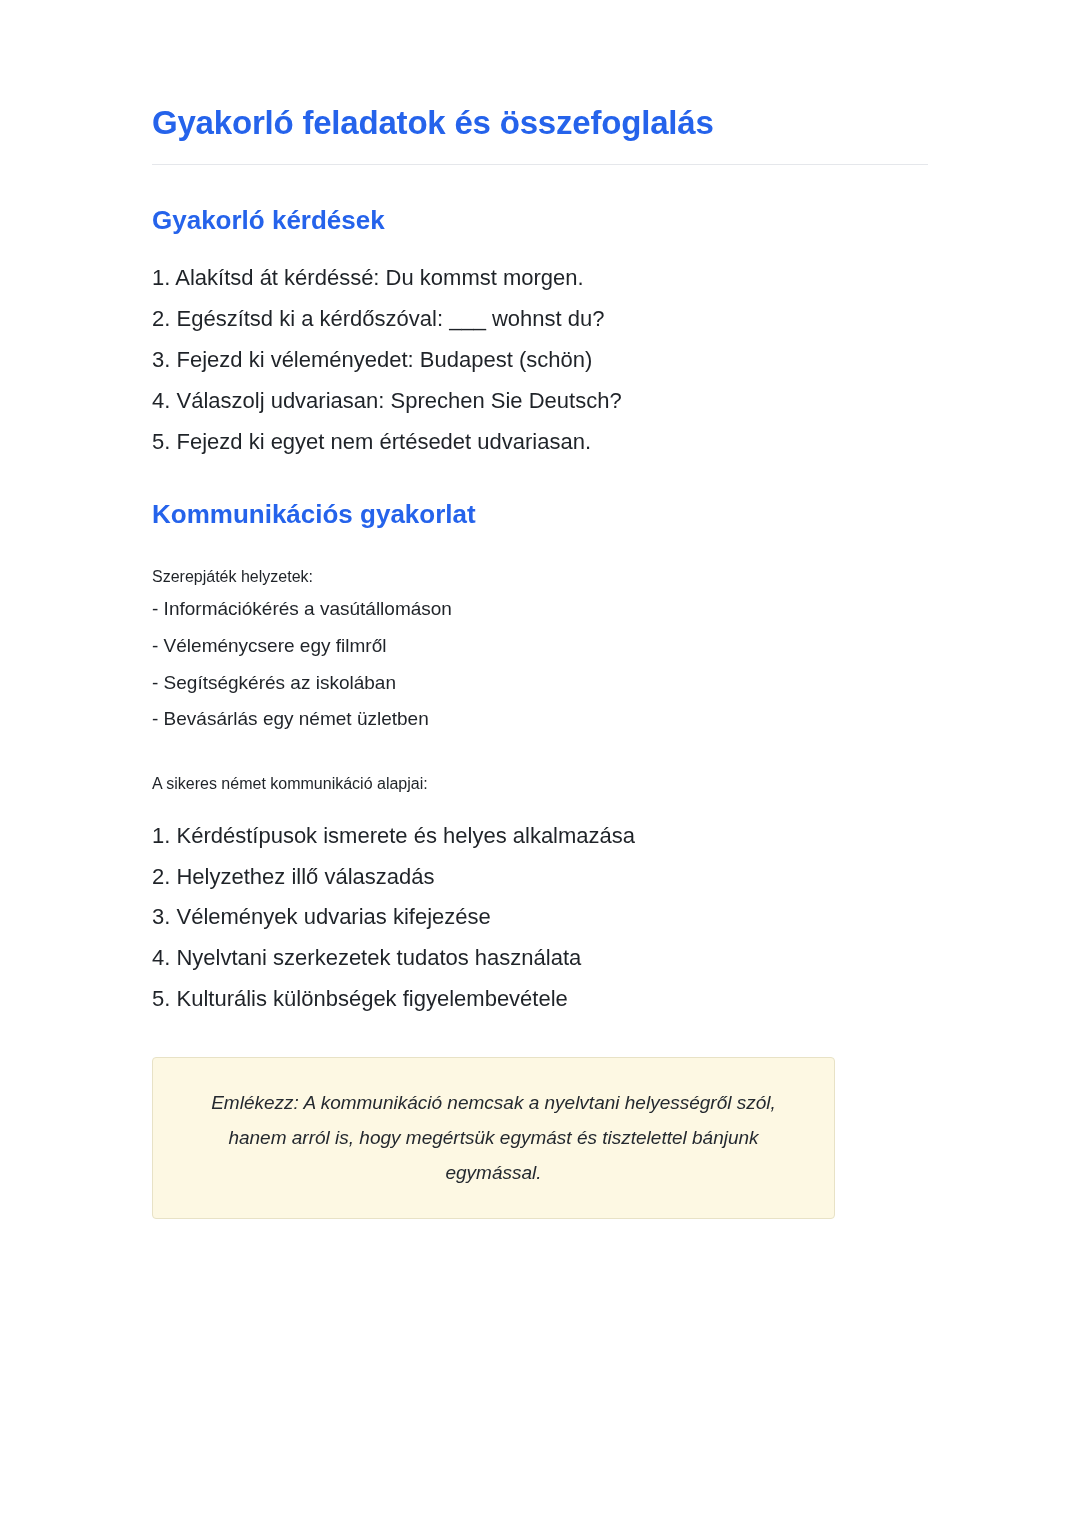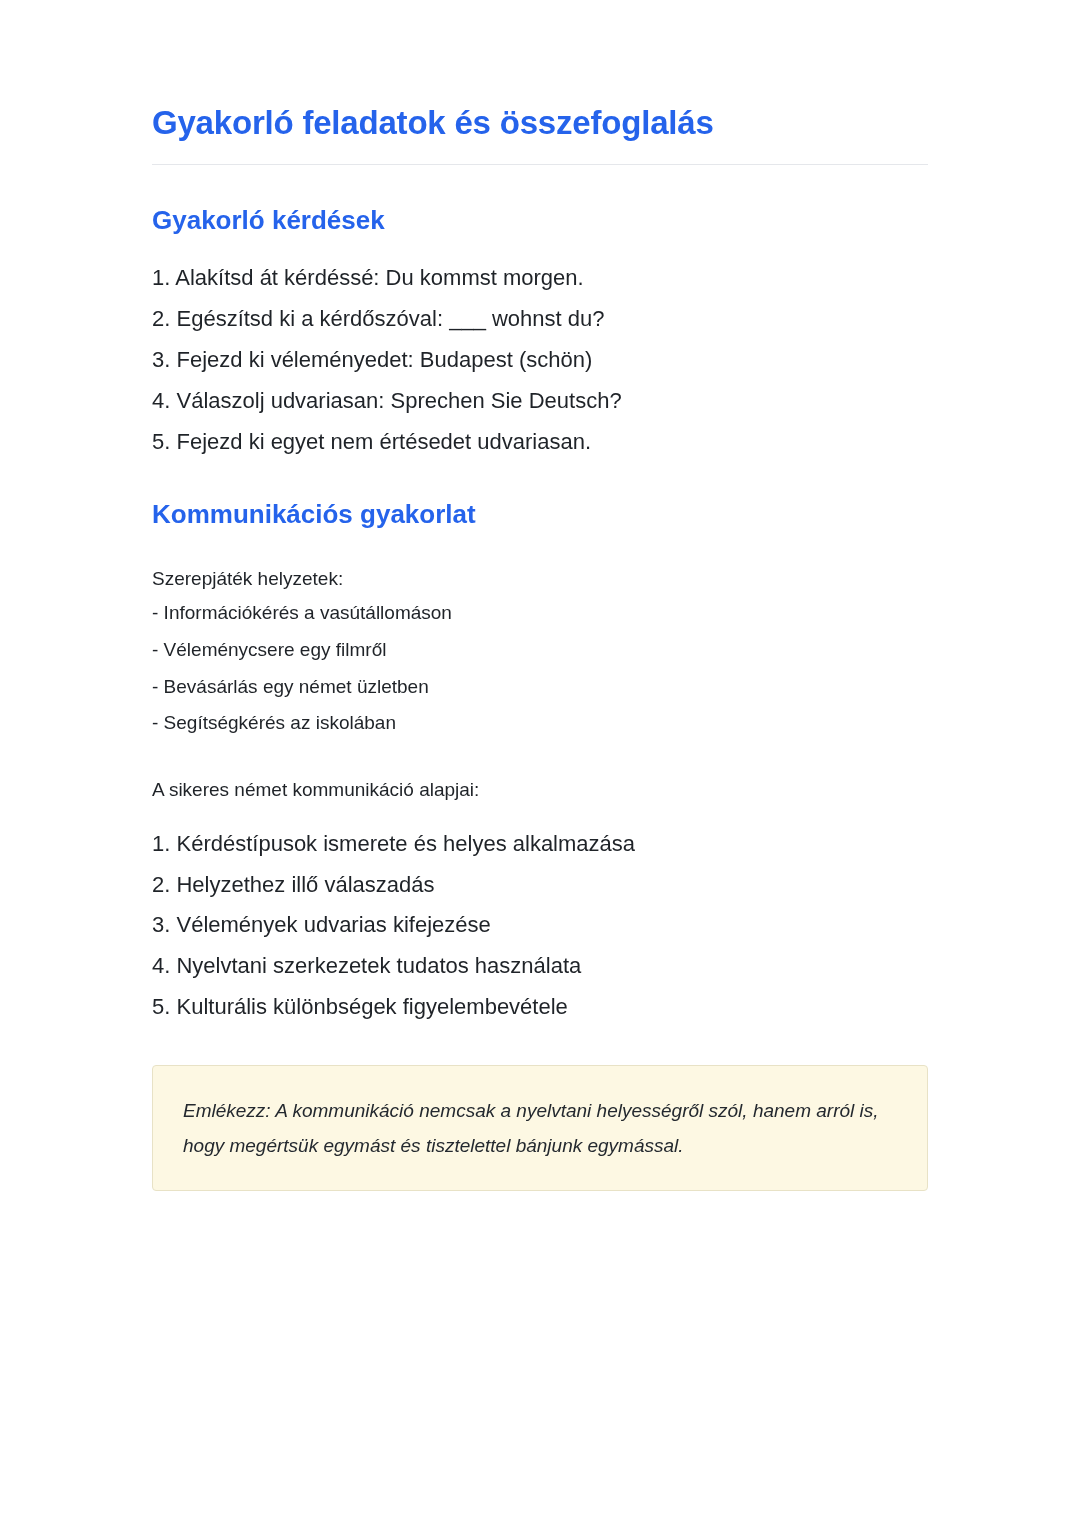--- a/index.html
+++ b/index.html
@@ -35,21 +35,21 @@
     border-top: 1px solid var(--divider);
     margin-bottom: 40px;
   }
   h2.section-heading {
     color: var(--accent);
     font-size: 26px;
     font-weight: 700;
     margin-bottom: 26px;
   }
   p.intro {
-    font-size: 19px;
+    font-size: 16px;
     margin-bottom: 9px;
     margin-top: 38px;
   }
   ol.numbered-list {
     list-style: none;
     counter-reset: item;
     margin-bottom: 42px;
   }
   ol.numbered-list li {
     counter-increment: item;
@@ -72,21 +72,22 @@
   ul.dash-list li::before {
     content: "- ";
   }
   .gap-md { height: 18px; }
   .note-box {
     margin-top: 26px;
     background: var(--note-bg);
     border: 1px solid var(--note-border);
     border-radius: 4px;
     padding: 27px 30px;
-    width: 776px;
+    width: 683px;
+    text-align: center;
   }
   .note-box p {
     font-style: italic;
     font-size: 19px;
     line-height: 1.85;
     color: #24292f;
   }
 </style>
 </head>
 <body>
@@ -104,22 +105,22 @@
       <li>Fejezd ki véleményedet: Budapest (schön)</li>
       <li>Válaszolj udvariasan: Sprechen Sie Deutsch?</li>
       <li>Fejezd ki egyet nem értésedet udvariasan.</li>
     </ol>
 
     <h2 class="section-heading">Kommunikációs gyakorlat</h2>
     <p class="intro">Szerepjáték helyzetek:</p>
     <ul class="dash-list">
       <li>Információkérés a vasútállomáson</li>
       <li>Véleménycsere egy filmről</li>
+      <li>Segítségkérés az iskolában</li>
       <li>Bevásárlás egy német üzletben</li>
-      <li>Segítségkérés az iskolában</li>
     </ul>
 
     <p class="intro">A sikeres német kommunikáció alapjai:</p>
     <div class="gap-md"></div>
     <ol class="numbered-list">
       <li>Kérdéstípusok ismerete és helyes alkalmazása</li>
       <li>Helyzethez illő válaszadás</li>
       <li>Vélemények udvarias kifejezése</li>
       <li>Nyelvtani szerkezetek tudatos használata</li>
       <li>Kulturális különbségek figyelembevétele</li>

